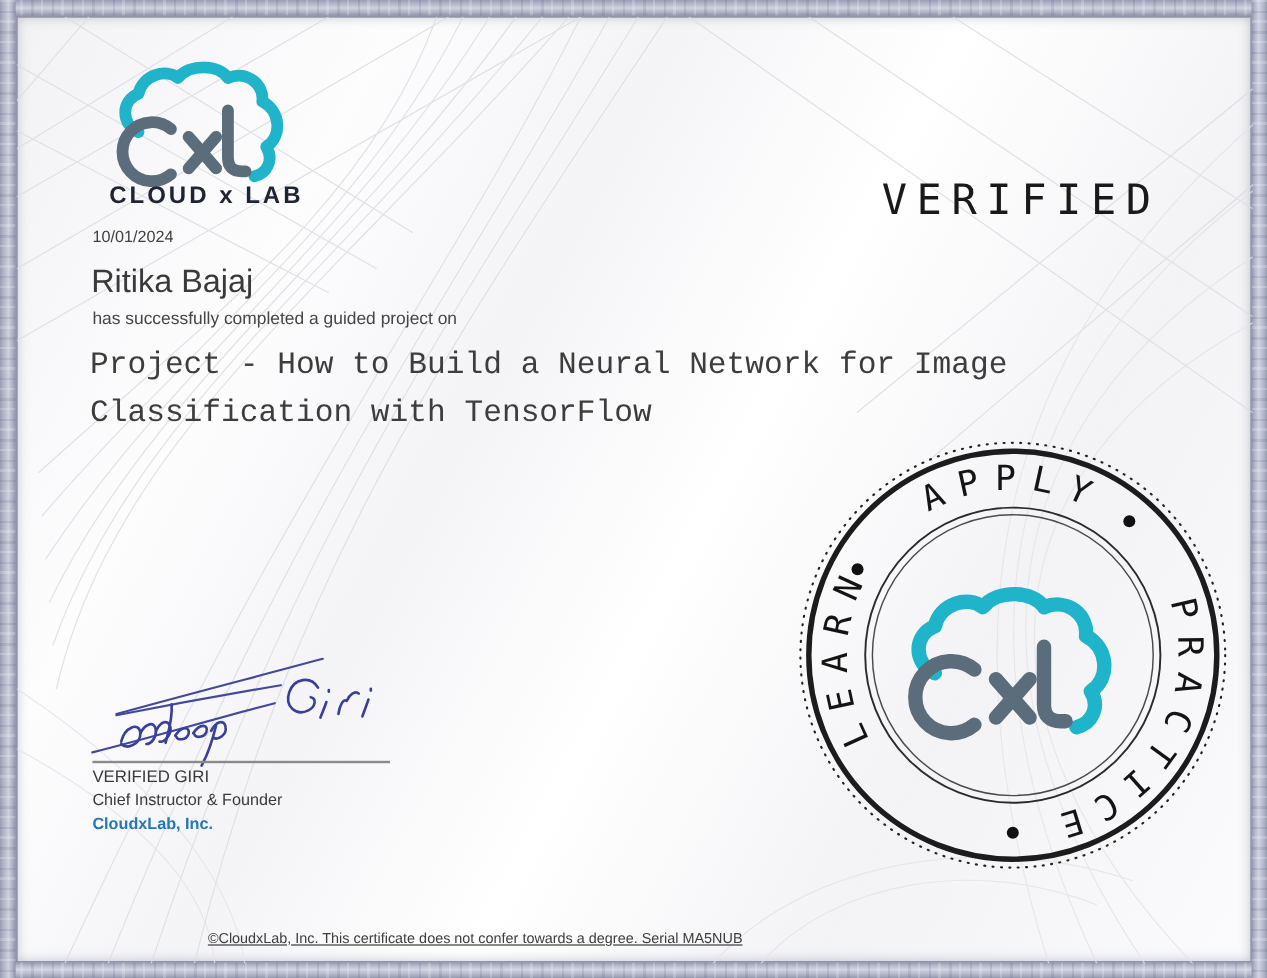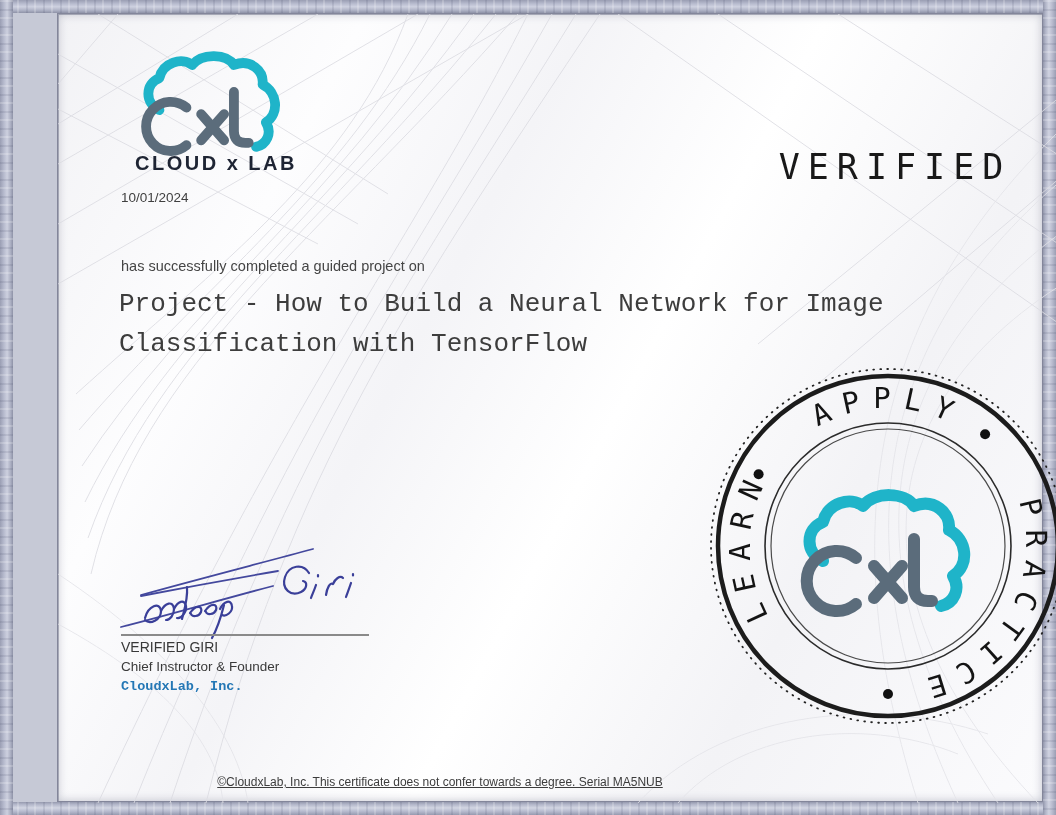--- a/index.html
+++ b/index.html
@@ -27,38 +27,37 @@
     background:
       repeating-linear-gradient(180deg, rgba(255,255,255,.20) 0 2px, rgba(255,255,255,0) 2px 9px, rgba(60,65,95,.12) 9px 11px, rgba(60,65,95,0) 11px 17px),
       linear-gradient(270deg,#9a9eb3 0%,#babccf 30%,#d0d3e1 55%,#afb3c6 82%,#9296ab 100%);}
 
   
   .paper{
     position:absolute;inset:13px;z-index:2;
     background:linear-gradient(118deg,#f2f2f5 0%,#fdfdfe 22%,#f4f4f7 38%,#ffffff 55%,#f3f3f6 75%,#fbfbfd 100%);
     border:1px solid #83869a;
     box-shadow:inset 1px 1px 0 rgba(110,113,135,.5), inset 0 0 10px rgba(90,95,120,.35);
-    margin-left:44px;
   }
   .paper > *{position:absolute;}
   .guilloche{left:0;top:0;pointer-events:none;}
 
   
   .wordmark{left:77px;top:138px;font-size:20px;font-weight:bold;letter-spacing:2.5px;color:#1e2433;}
   .date{left:63px;top:176px;font-size:13.5px;color:#3f3f3f;}
   .recipient{left:62px;top:205px;font-size:27px;color:#3a3a3a;}
   .statement{left:63px;top:244px;font-size:14.5px;color:#454545;}
   .project-title{left:61px;top:270px;width:900px;font-size:26px;line-height:40px;color:#3d3d3d;font-family:Liberation Mono, monospace;}
   .verified{left:687px;top:131px;width:300px;text-align:center;
     font-family:"DejaVu Sans Mono",monospace;font-size:35px;letter-spacing:8px;
     line-height:45px;color:#191919;white-space:nowrap;}
   .sig-line{left:63px;top:620px;width:248px;height:2px;background:#8a8a8a;}
   .signatory-name{left:63px;top:625px;font-size:14px;color:#383838;}
   .signatory-title{left:63px;top:645px;font-size:13.5px;color:#3a3a3a;}
-  .signatory-company{left:63px;top:665px;font-size:13.5px;font-weight:bold;color:#2477b5;text-decoration:none;font-family:Liberation Mono, monospace;}
+  .signatory-company{left:63px;top:665px;font-size:13.5px;font-weight:bold;color:#2477b5;text-decoration:none;}
   .footer{left:72px;top:761px;width:620px;text-align:center;font-size:12px;color:#3c3c3c;text-decoration:underline;}
 
   .seal-word{font-family:"DejaVu Sans Mono",monospace;font-size:29px;letter-spacing:12px;fill:#141414;}
 </style>
 </head>
 <body>
 
 <div class="edge edge-top"></div>
 <div class="edge edge-bottom"></div>
 <div class="edge edge-left"></div>
@@ -117,20 +116,21 @@
       </g>
     </defs>
   </svg>
 
   <svg style="left:67px;top:37px;" width="172" height="123" viewBox="0 0 210 150">
     <use href="#cxl-cloud"></use>
   </svg>
   <div class="wordmark">CLOUD x LAB</div>
 
   <div class="date">10/01/2024</div>
+  <div class="recipient">Ritika Bajaj</div>
   <div class="statement">has successfully completed a guided project on</div>
   <div class="project-title">Project - How to Build a Neural Network for Image Classification with TensorFlow</div>
 
   <div class="verified">
     <div>VERIFIED</div>
   </div>
 
   <svg style="left:645px;top:347px;" width="370" height="370" viewBox="0 0 370 370">
     <circle cx="185" cy="185" r="177" fill="none" stroke="#222" stroke-width="1.8" stroke-dasharray="0.8 6.2" stroke-linecap="round"></circle>
     <circle cx="185" cy="185" r="170" fill="none" stroke="#1c1c1c" stroke-width="4.5"></circle>

